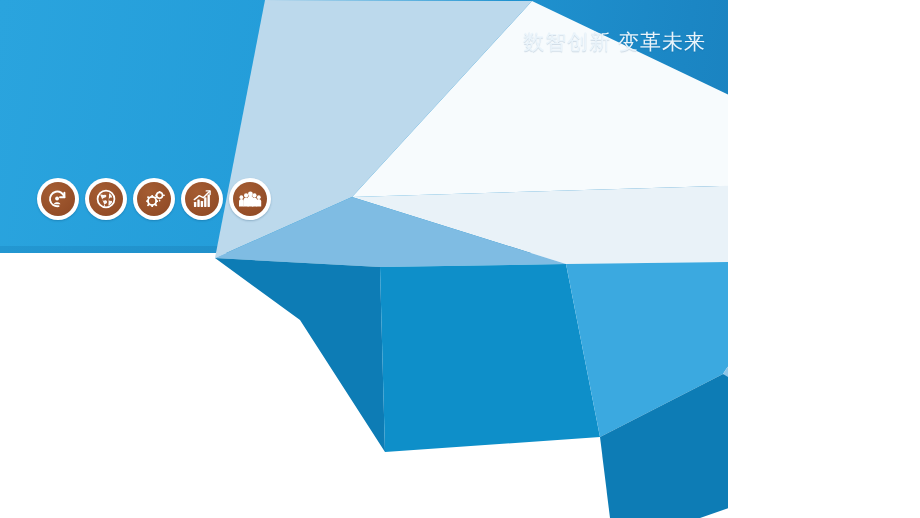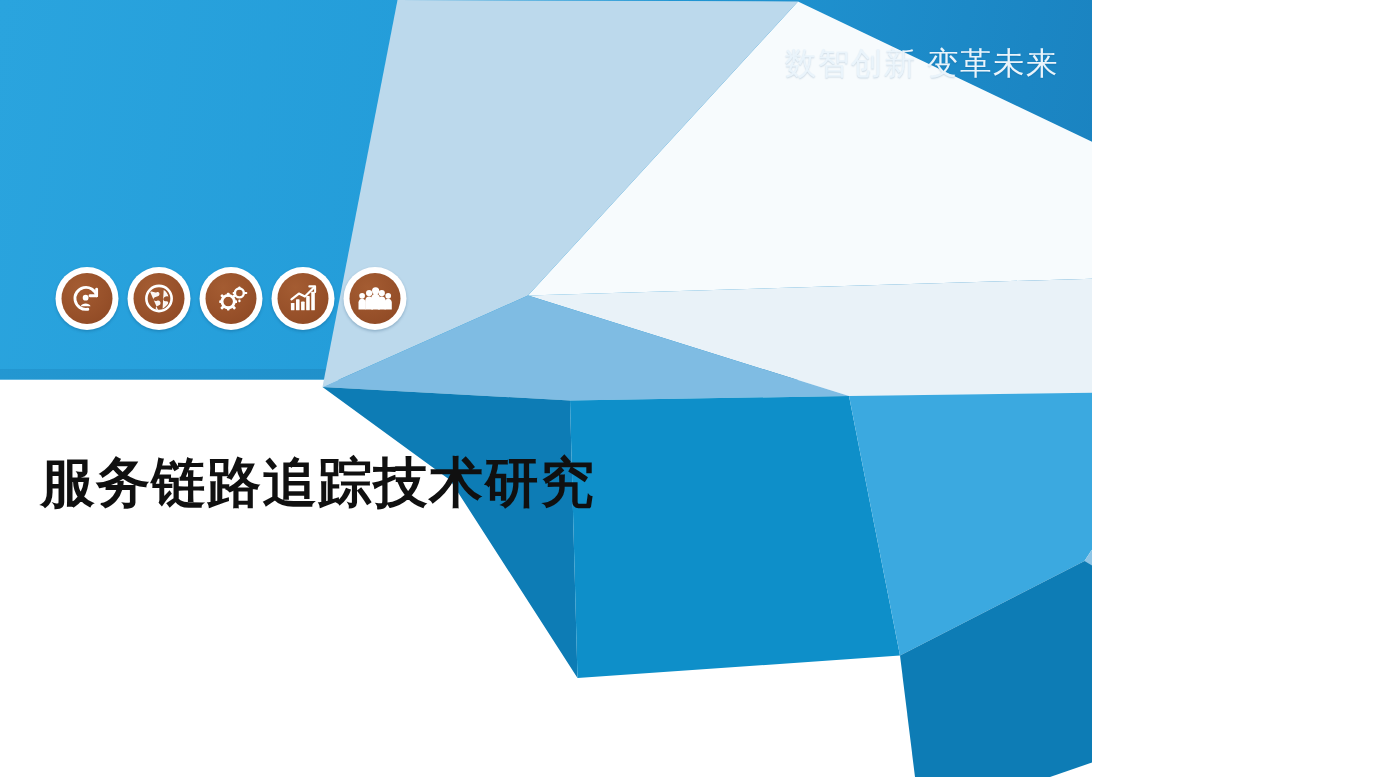--- a/index.html
+++ b/index.html
@@ -189,15 +189,14 @@
             <path d="M13.9 19.4 v-6.1 c0-1.6 1.2-2.7 2.6-2.7 s2.6 1.1 2.6 2.7 v6.1 Z"></path>
             <circle cx="20.8" cy="10.2" r="1.9"></circle>
             <path d="M18.4 19.4 v-4.8 c0-1.5 1.1-2.5 2.4-2.5 s2.4 1 2.4 2.5 v4.8 Z"></path>
           </g>
         </svg>
       </div>
     </div>
 
   </div>
 
-  <div class="title">服务链路追踪技术研究</div>
 
 </div>
 
 </body></html>

